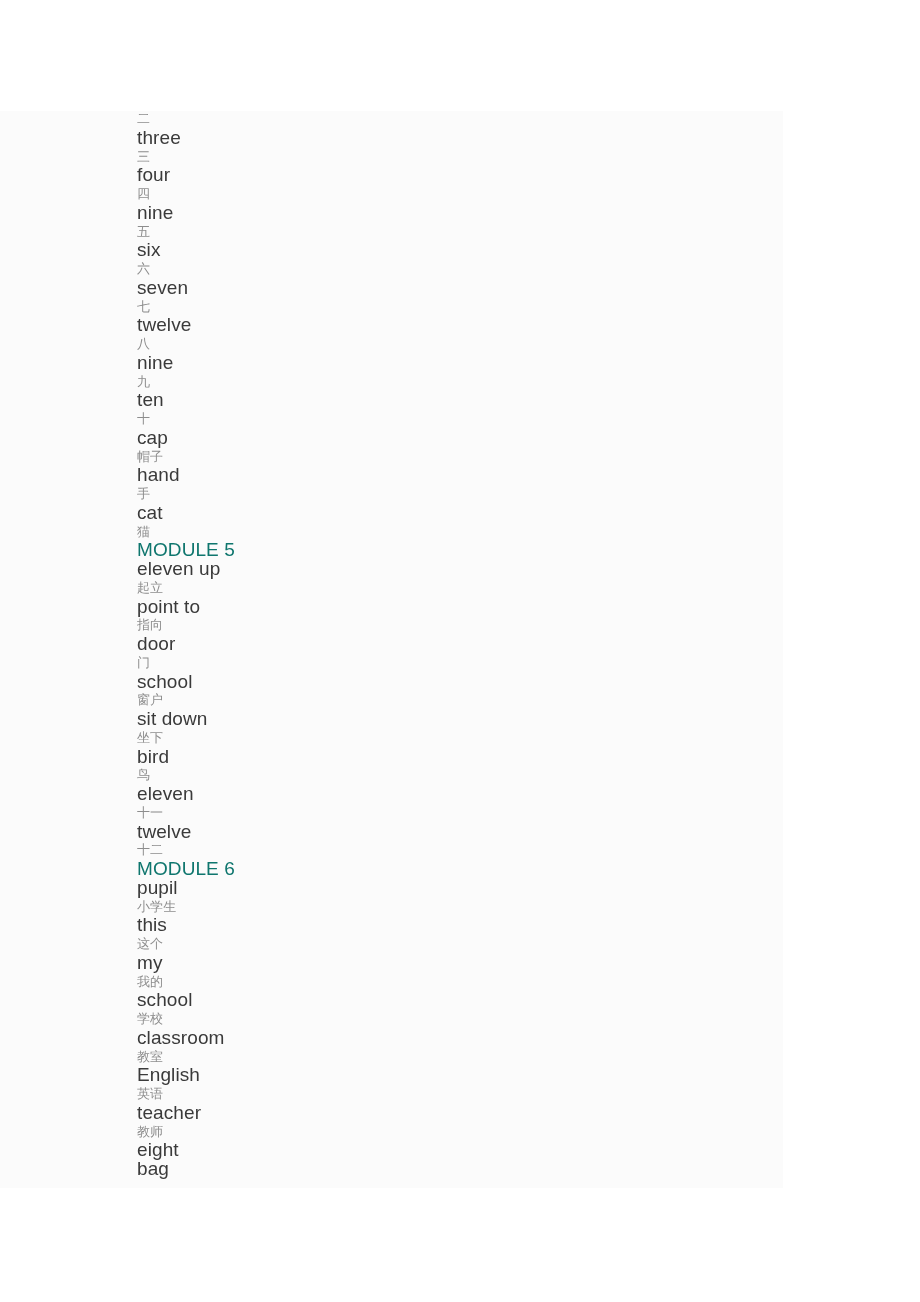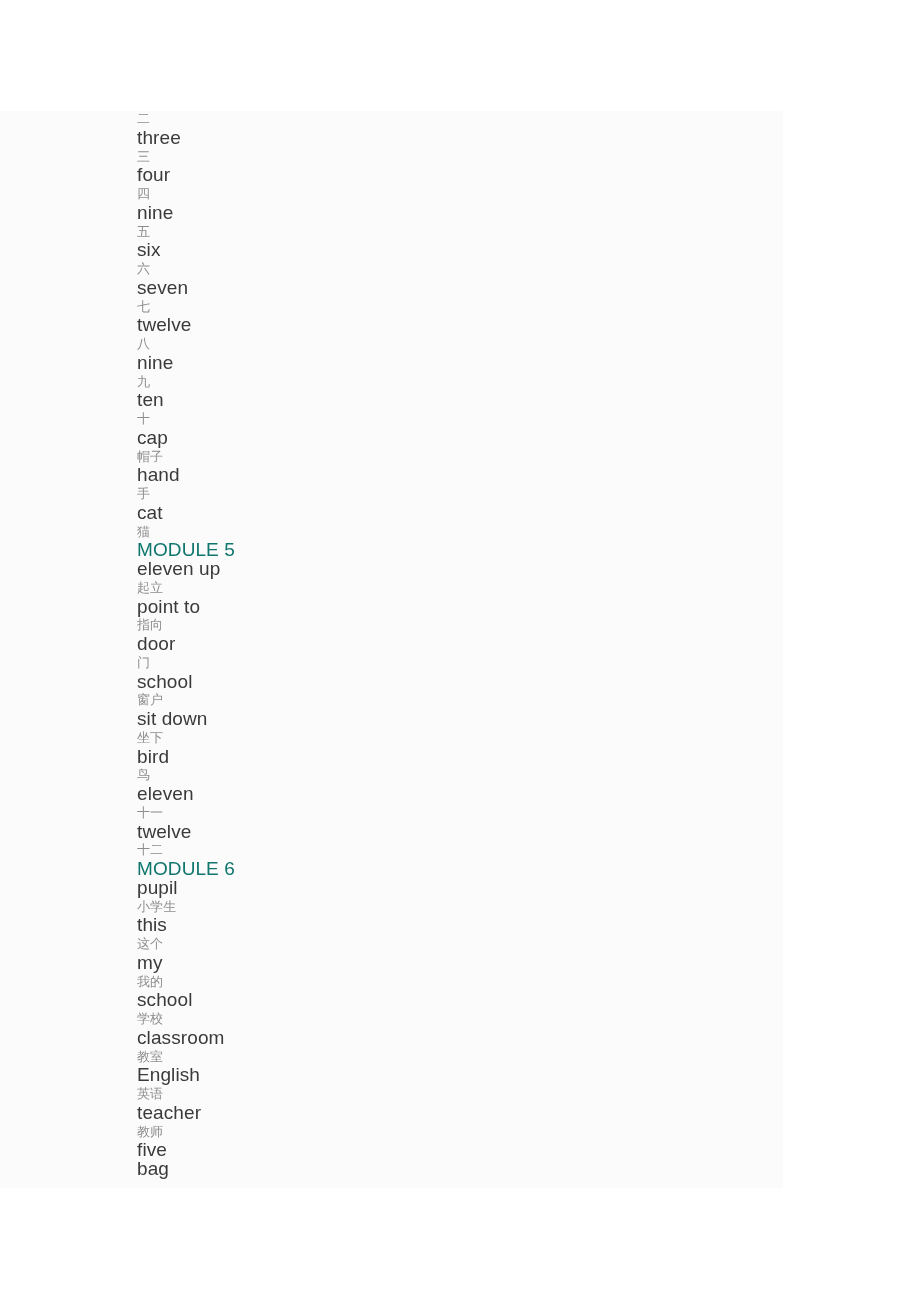--- a/index.html
+++ b/index.html
@@ -112,16 +112,16 @@
       <div class="entry-line en">my</div>
       <div class="entry-line zh">我的</div>
       <div class="entry-line en">school</div>
       <div class="entry-line zh">学校</div>
       <div class="entry-line en">classroom</div>
       <div class="entry-line zh">教室</div>
       <div class="entry-line en">English</div>
       <div class="entry-line zh">英语</div>
       <div class="entry-line en">teacher</div>
       <div class="entry-line zh">教师</div>
-      <div class="entry-line en">five</div>
+      <div class="entry-line en">eight</div>
       <div class="entry-line en">bag</div>
     </div>
 </div>
 
 </body></html>

